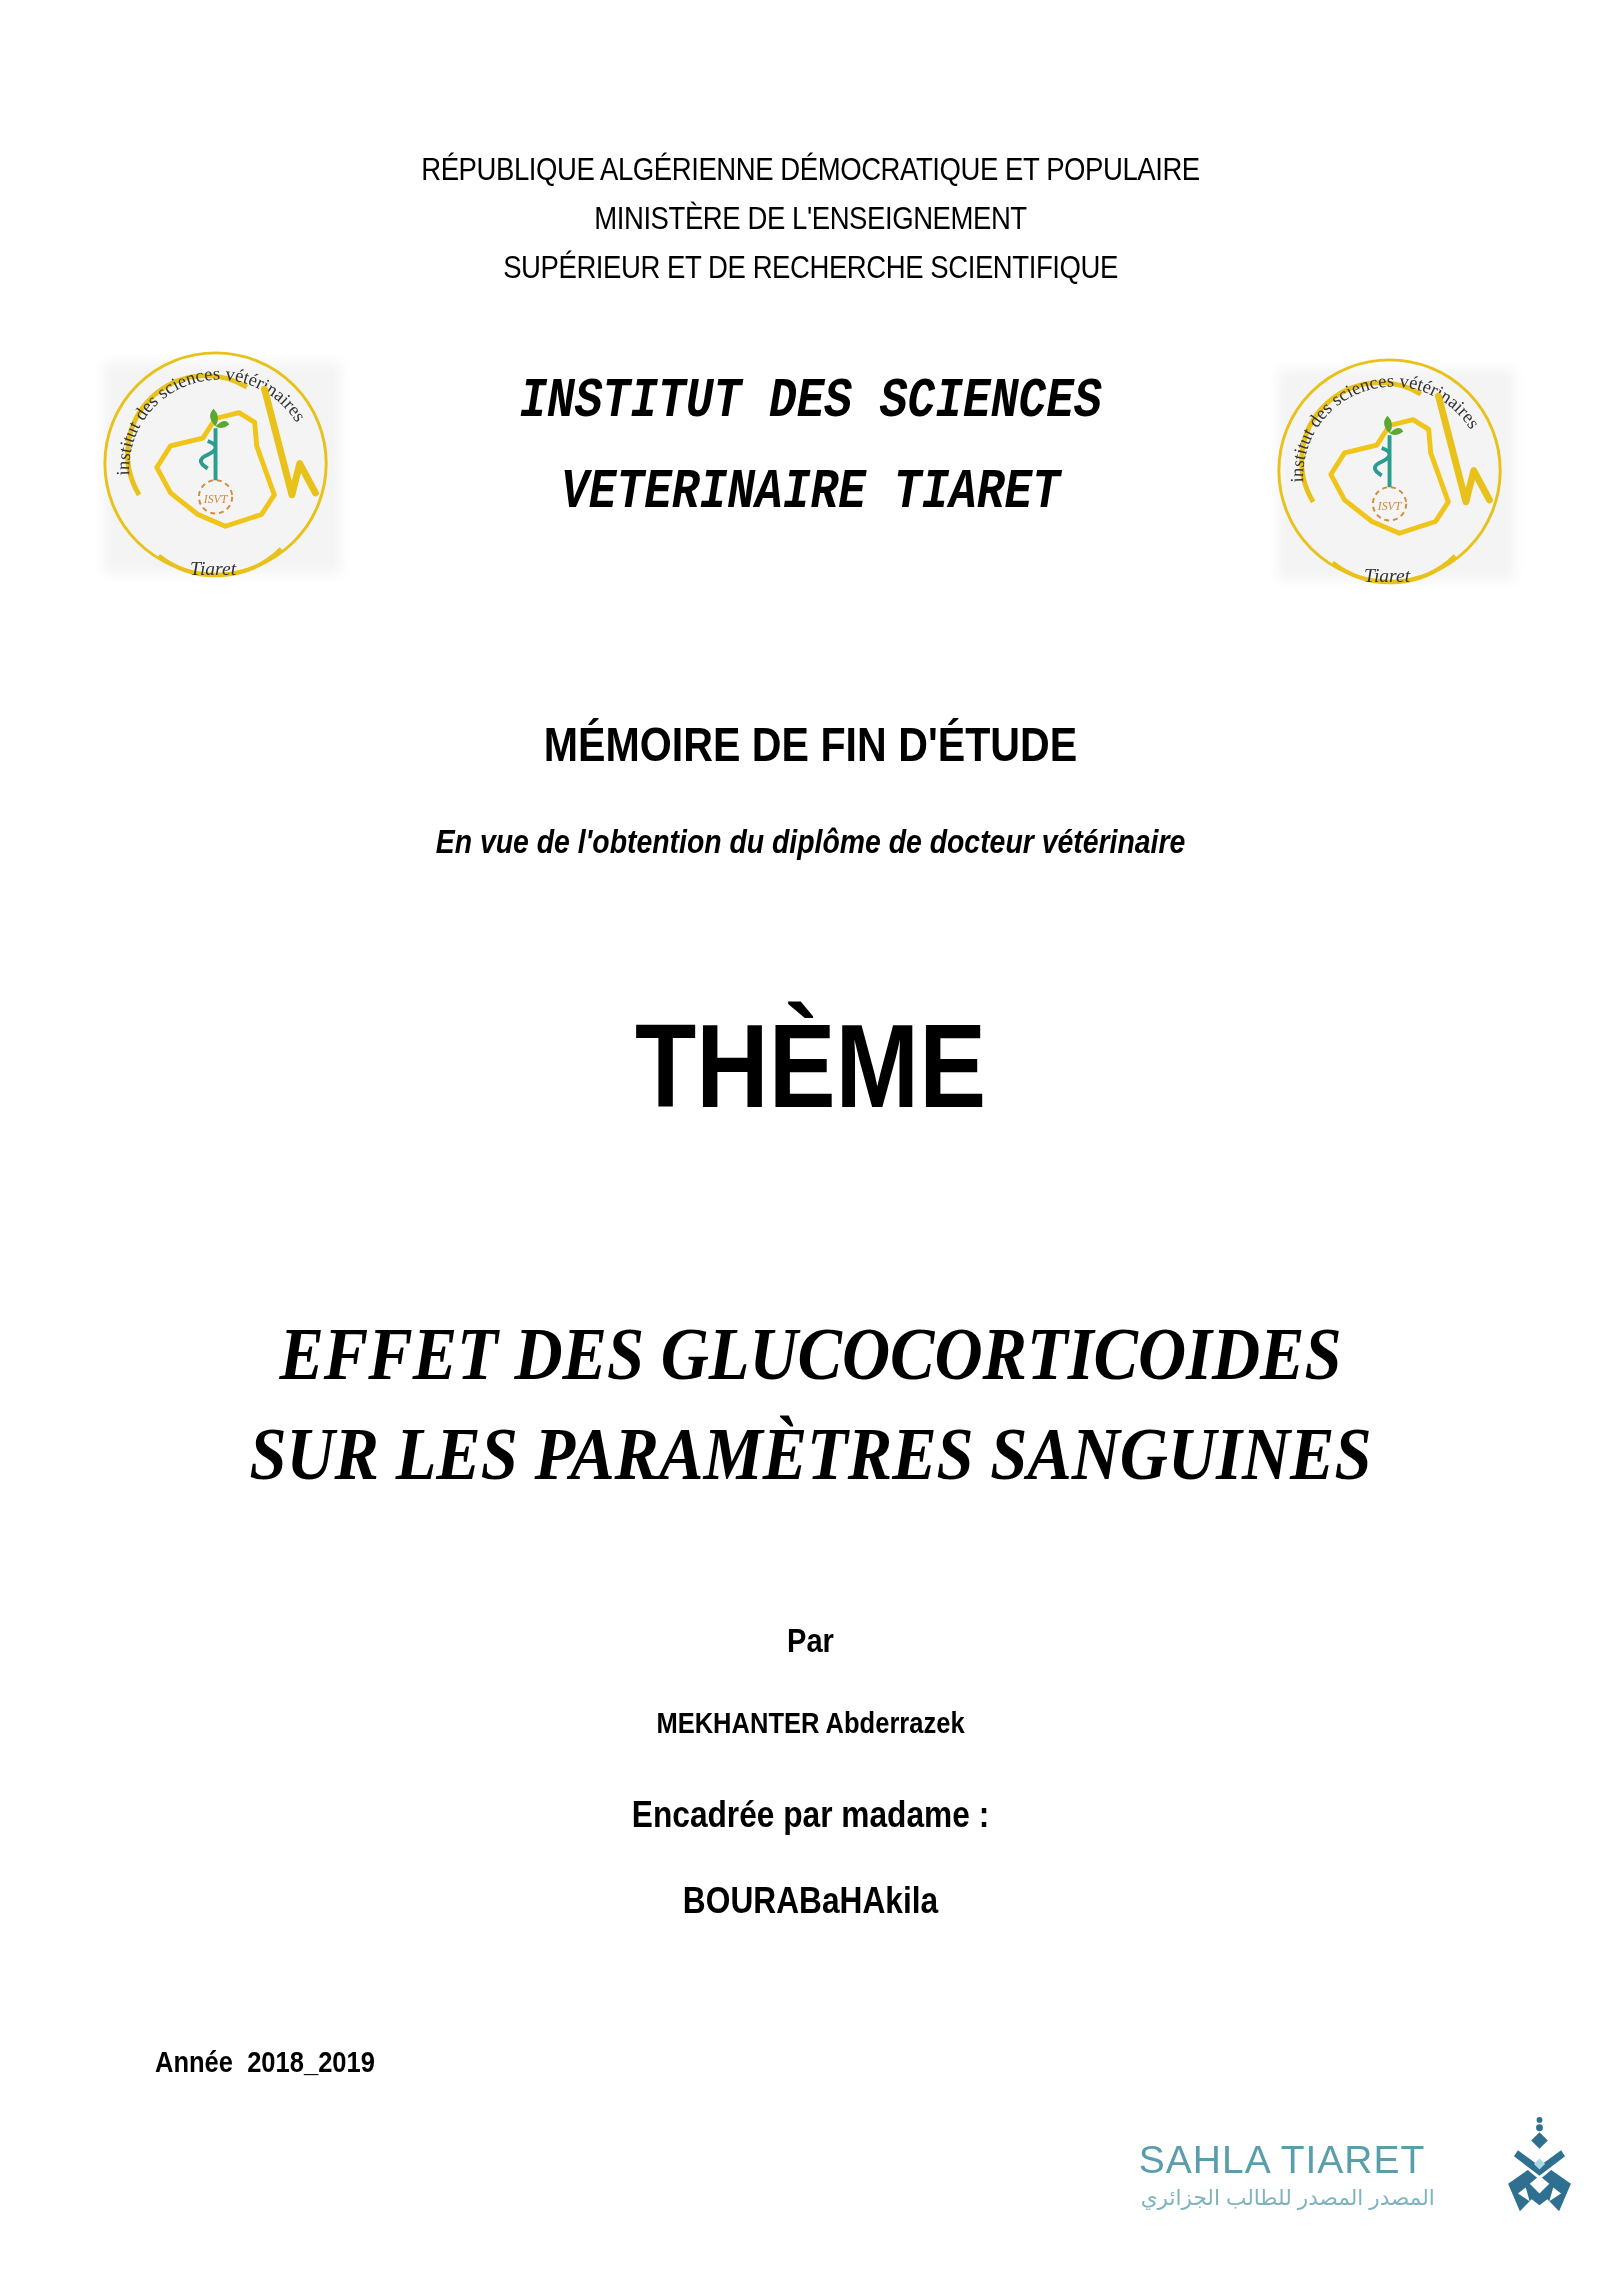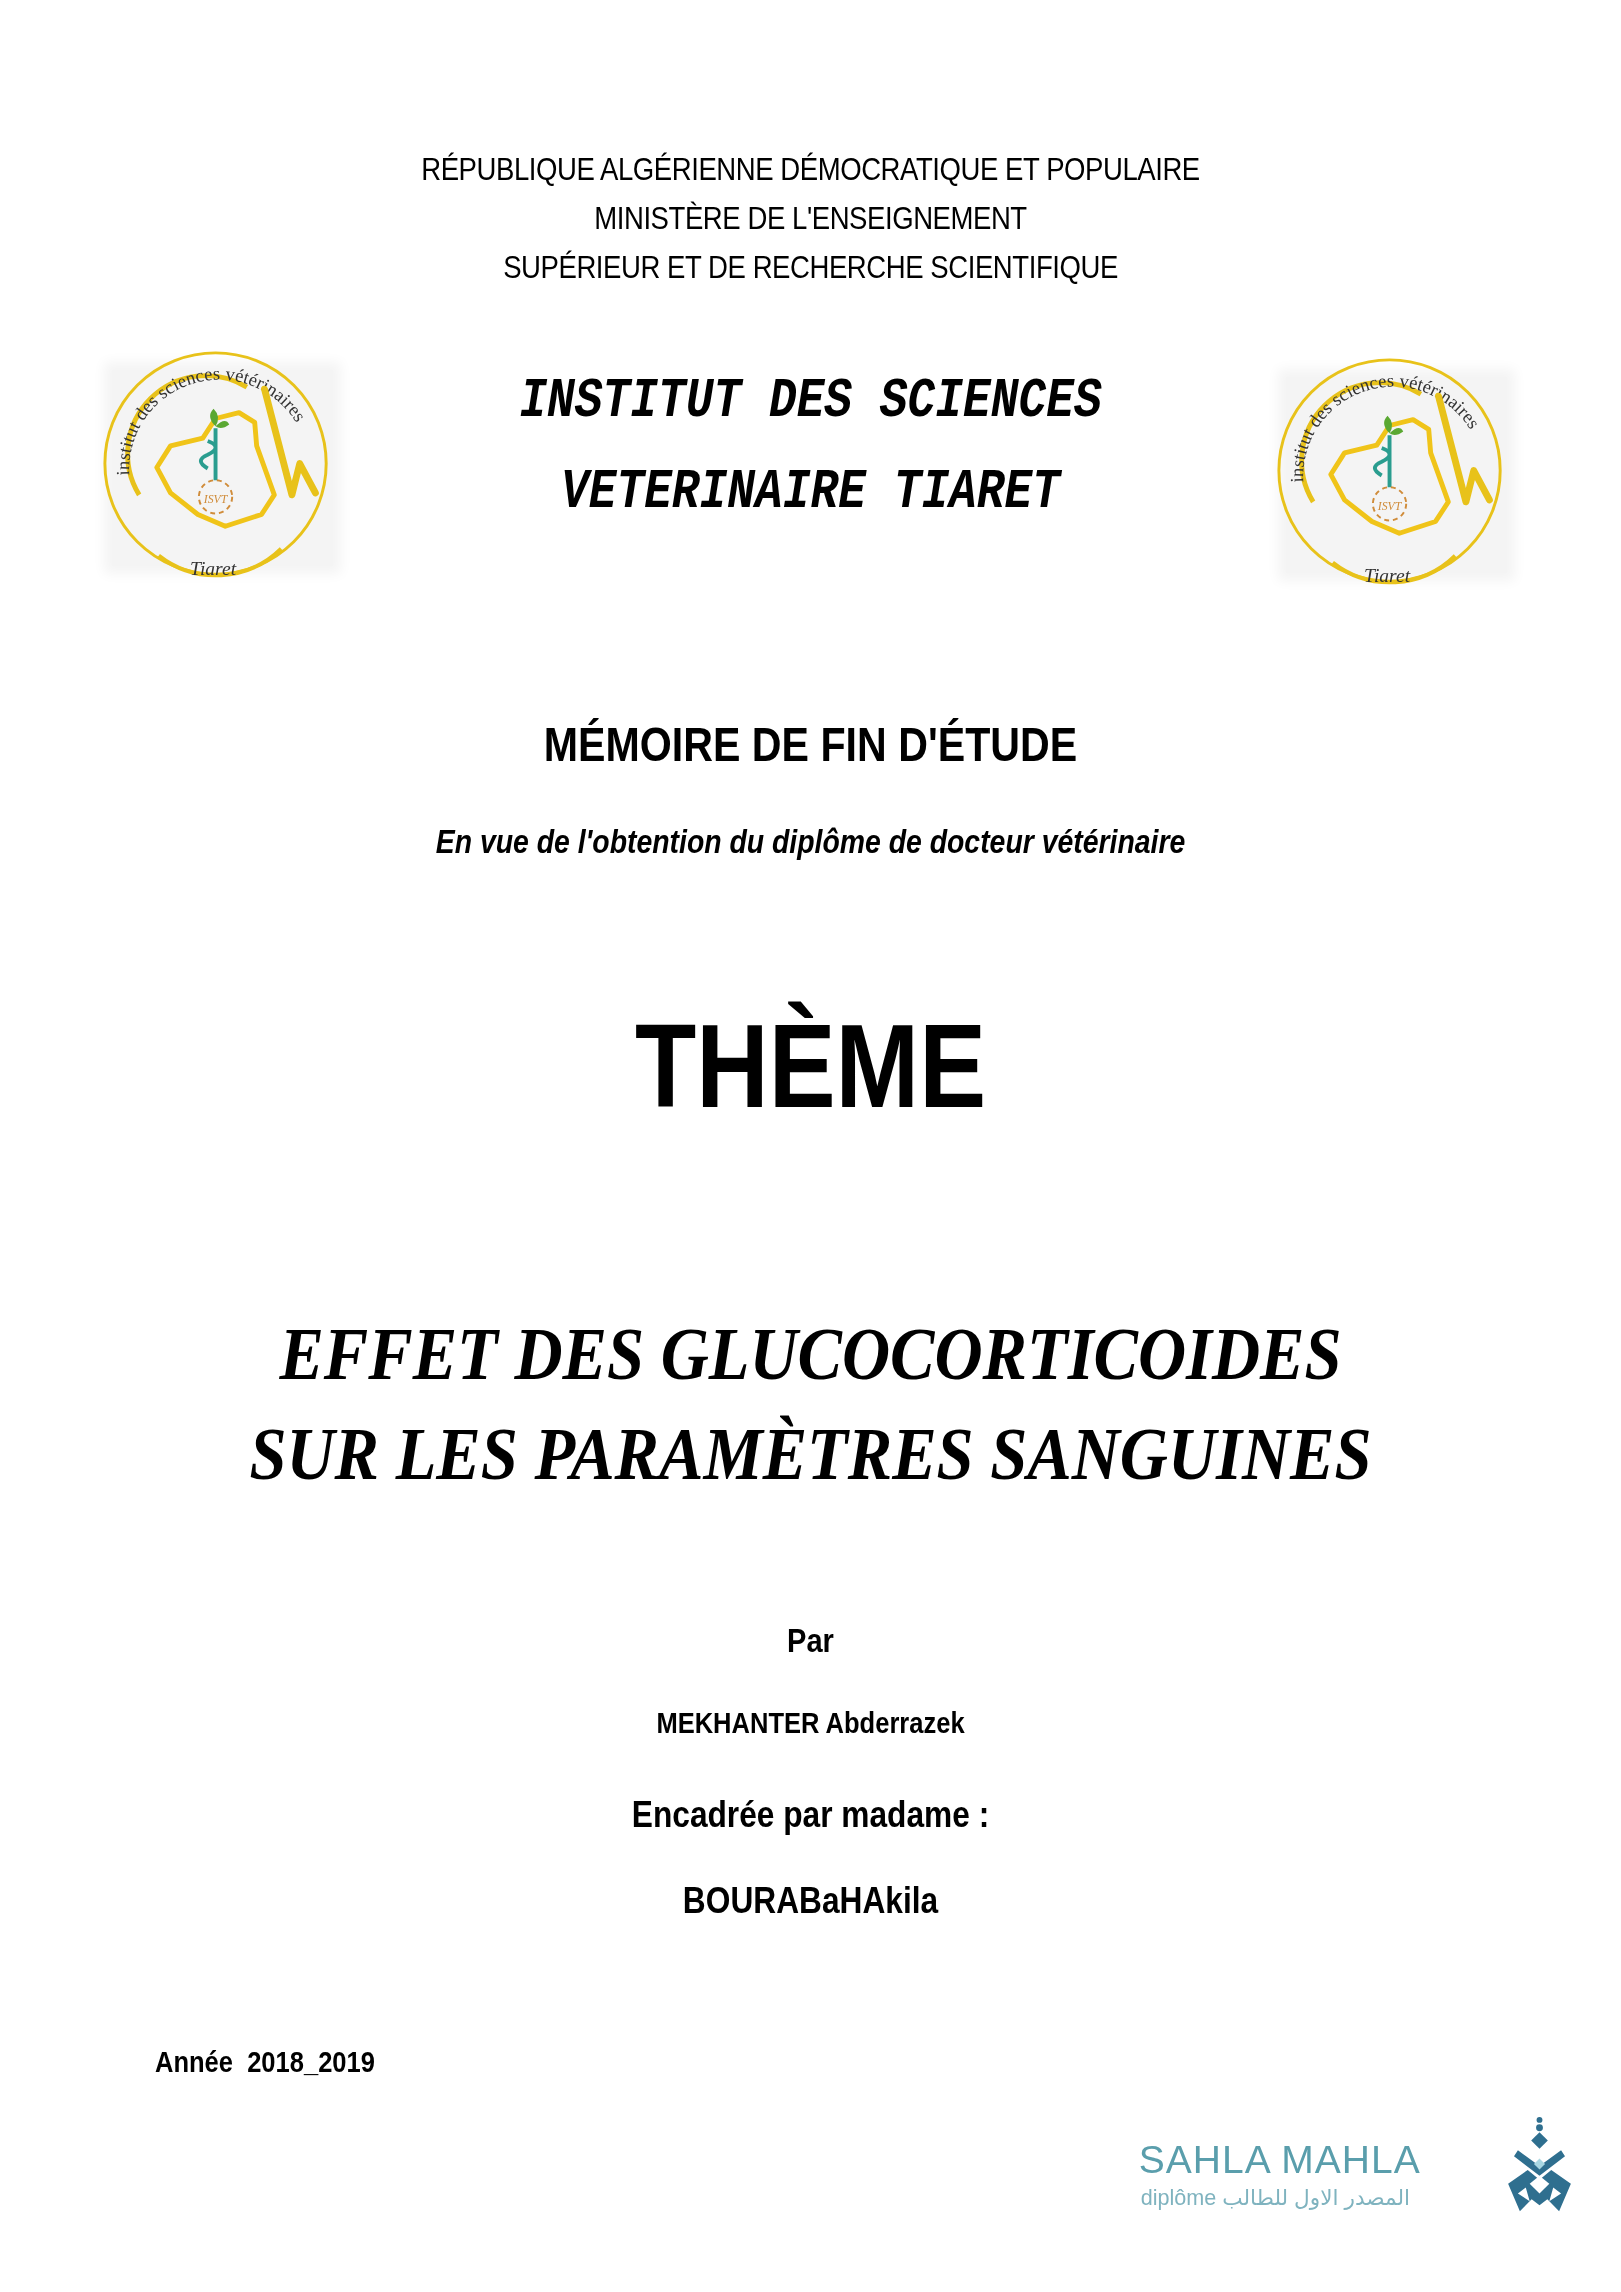--- a/index.html
+++ b/index.html
@@ -105,22 +105,22 @@
 </div>
 
 <div class="abs par sans">Par</div>
 <div class="abs author sans">MEKHANTER Abderrazek</div>
 <div class="abs encadree sans">Encadrée par madame :</div>
 <div class="abs supervisor sans">BOURABaHAkila</div>
 
 <div class="annee sans">Année  2018_2019</div>
 
 <div class="sahla">
-  <div class="sahla-text sans">SAHLA MAHLA</div>
-  <div class="sahla-arabic sans">المصدر الاول للطالب diplôme</div>
+  <div class="sahla-text sans">SAHLA TIARET</div>
+  <div class="sahla-arabic sans">المصدر المصدر للطالب الجزائري</div>
   <svg class="sahla-icon" width="71" height="103" viewBox="0 0 72 105">
     <circle cx="36" cy="5" r="3" fill="#2f6f8f"></circle>
     <circle cx="36" cy="13" r="3.5" fill="#2f6f8f"></circle>
     <rect x="30" y="20" width="12" height="12" transform="rotate(45 36 26)" fill="#2f6f8f"></rect>
     <path d="M 14 36 L 36 52 L 58 36 L 62 42 L 36 62 L 10 42 Z" fill="#2f6f8f"></path>
     <rect x="32" y="46" width="8" height="8" transform="rotate(45 36 50)" fill="#a9d7e2"></rect>
     <path d="M 4 70 L 24 56 L 36 66 L 48 56 L 68 70 L 56 98 L 44 86 L 36 92 L 28 86 L 16 98 Z" fill="#2f6f8f"></path>
     <path d="M 26 70 L 36 62 L 46 70 L 36 80 Z" fill="#ffffff"></path>
     <path d="M 14 80 L 22 74 L 26 88 Z M 58 80 L 50 74 L 46 88 Z" fill="#ffffff"></path>
   </svg>

